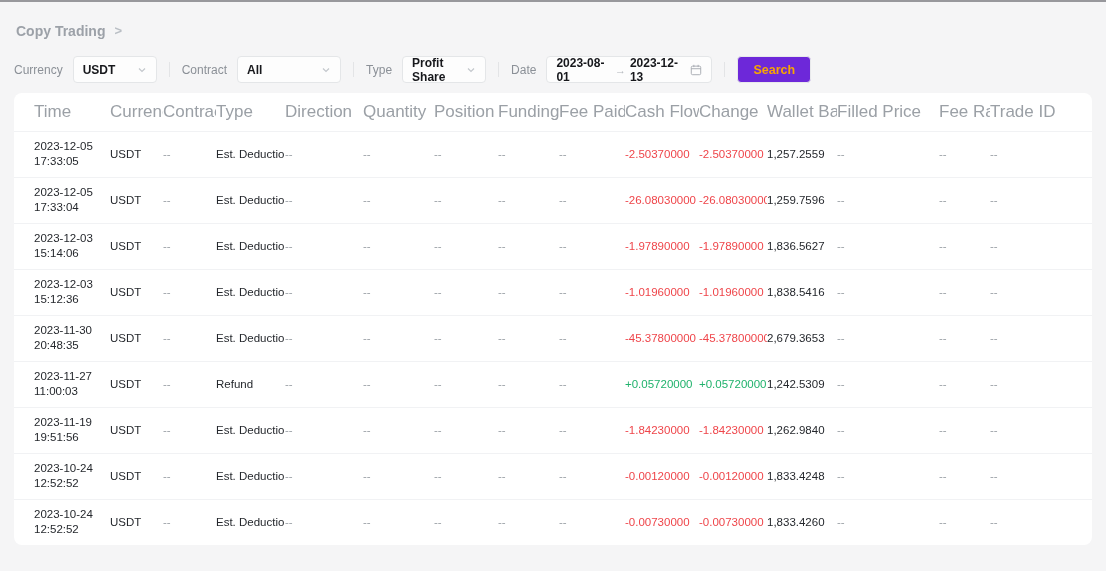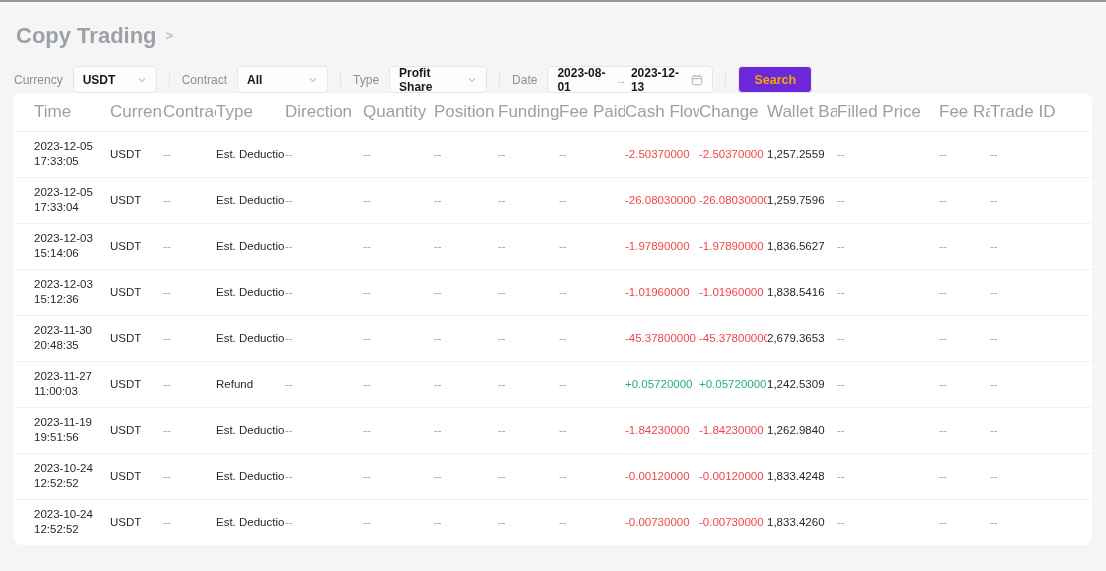--- a/index.html
+++ b/index.html
@@ -6,37 +6,37 @@
   html,body { width:1106px; height:571px; overflow:hidden; }
   body {
     font-family:"Liberation Sans", sans-serif;
     background:#f5f5f6;
     color:#1f2126;
   }
   .topline { height:2px; background:#98989c; }
 
   
   .breadcrumb { display:flex; align-items:center; gap:9px; padding:21px 0 0 16px; }
-  .crumb-parent { font-size:22px; font-weight:bold; color:#9ca1a8; cursor:pointer; }
+  .crumb-parent { font-size:14px; font-weight:bold; color:#9ca1a8; cursor:pointer; }
   .crumb-sep { font-size:13px; color:#b9bec4; font-weight:bold; transform:translateY(-1px); }
   .crumb-current { font-size:17px; font-weight:bold; color:#17181c; }
 
   
   .filterbar { display:flex; align-items:center; margin:17px 0 0 14px; height:27px; }
   .fgroup { display:flex; align-items:center; }
   .flabel { font-size:12px; color:#8b9097; margin-right:10px; }
   .fbox {
     display:flex; align-items:center; justify-content:space-between;
     background:#fdfdfd; border:1px solid #e4e6e8; border-radius:4px;
     height:27px; padding:0 9px; cursor:pointer;
   }
   .fbox .val { font-size:12px; font-weight:bold; color:#17181c; }
   .sel-currency { width:84px; }
-  .sel-contract { width:91px; }
-  .sel-type { width:98px; }
+  .sel-contract { width:104px; }
+  .sel-type { width:84px; }
   .datebox { width:166px; }
   .datebox .arrow { color:#b0b4ba; font-size:11px; margin:0 4px; }
   .fdivider { width:1px; height:15px; background:#e3e4e6; margin:0 12px; }
   .chev { display:inline-flex; margin-left:6px; }
   .search-btn {
     background:#6d28d9; border:1px solid #e8e9eb; border-radius:4px;
     height:27px; padding:0 15px; font-family:"Liberation Sans",sans-serif;
     font-size:12.5px; font-weight:bold; color:#f7a600; cursor:pointer;
   }
 

